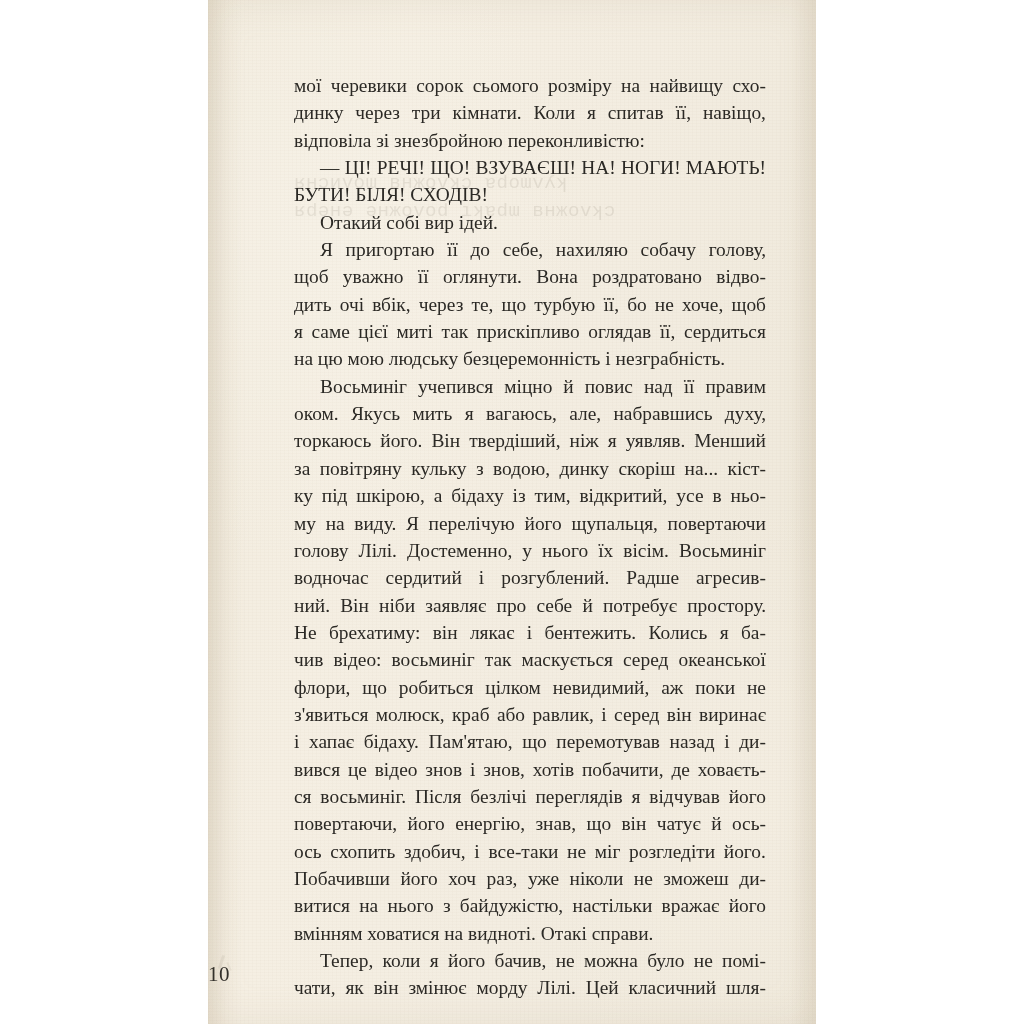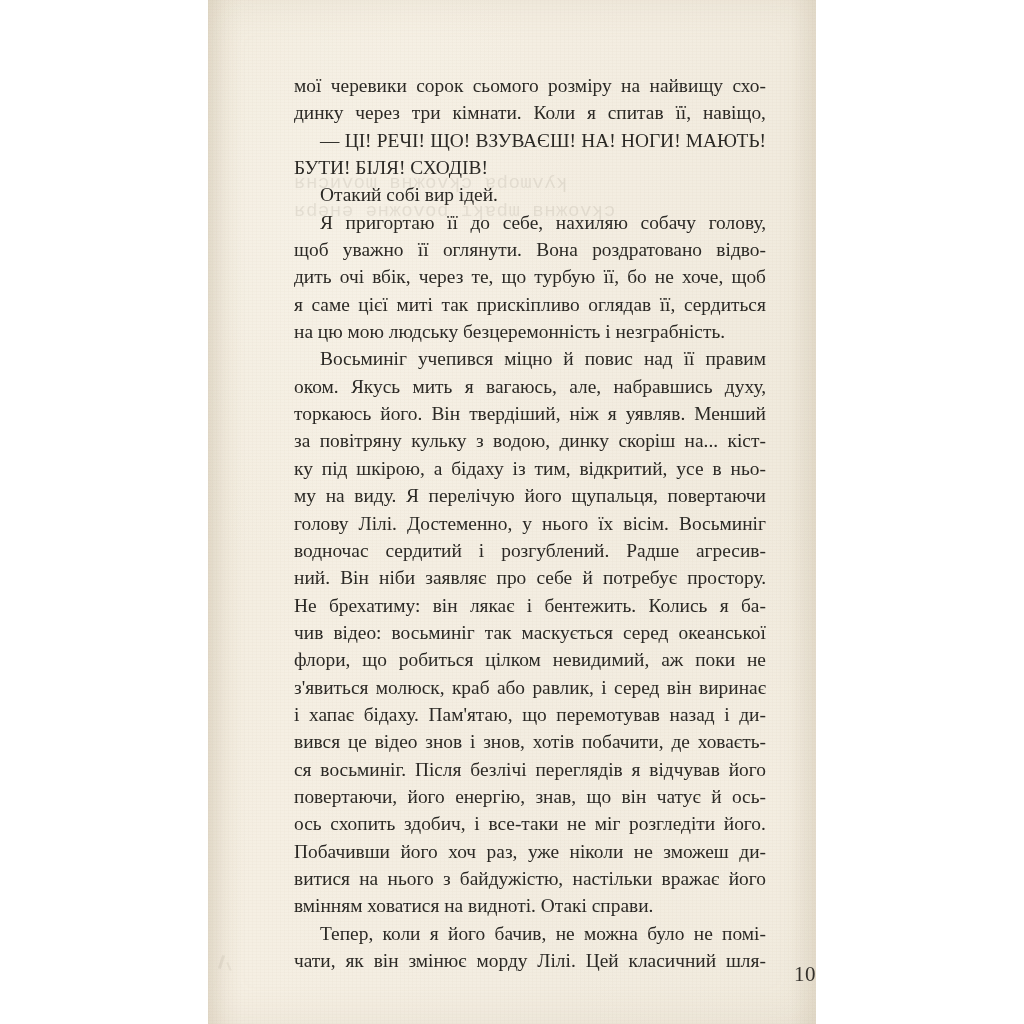--- a/index.html
+++ b/index.html
@@ -114,21 +114,21 @@
 
   .line.indent { padding-left: 26px; }
   .line.j.indent { padding-left: 26px; }
 
   
   .folio {
     position: absolute;
     left: 0;
     top: 962px;
     width: 608px;
-    text-align: right;
+    text-align: left;
     font-size: 21px;
     color: #33302b;
     font-family: "Liberation Serif", "DejaVu Serif", serif;
     letter-spacing: 0.5px;
   }
 
   
   .speck {
     position: absolute;
     pointer-events: none;
@@ -145,20 +145,21 @@
     <div class="gutter-shade"></div>
     <div class="edge-shade-right"></div>
 
     <div class="showthrough" style="top:172px">ʁнɔиvоɯ внжоvʞɔ ɐdоɯvʎʞ</div>
     <div class="showthrough" style="top:200px">ʁdǝнǝ ǝнжоvоd ıʞɐdɯ внжоvʞɔ</div>
 
     <div class="text-block" id="text-block">
         <p class="para">
           <span class="line j"><span>мої</span><span>черевики</span><span>сорок</span><span>сьомого</span><span>розміру</span><span>на</span><span>найвищу</span><span>схо-</span></span>
           <span class="line j"><span>динку</span><span>через</span><span>три</span><span>кімнати.</span><span>Коли</span><span>я</span><span>спитав</span><span>її,</span><span>навіщо,</span></span>
+          <span class="line">відповіла зі знезбройною переконливістю:</span>
         </p>
         <p class="para">
           <span class="line j indent"><span>—</span><span>ЦІ!</span><span>РЕЧІ!</span><span>ЩО!</span><span>ВЗУВАЄШ!</span><span>НА!</span><span>НОГИ!</span><span>МАЮТЬ!</span></span>
           <span class="line">БУТИ! БІЛЯ! СХОДІВ!</span>
         </p>
         <p class="para">
           <span class="line indent">Отакий собі вир ідей.</span>
         </p>
         <p class="para">
           <span class="line j indent"><span>Я</span><span>пригортаю</span><span>її</span><span>до</span><span>себе,</span><span>нахиляю</span><span>собачу</span><span>голову,</span></span>

